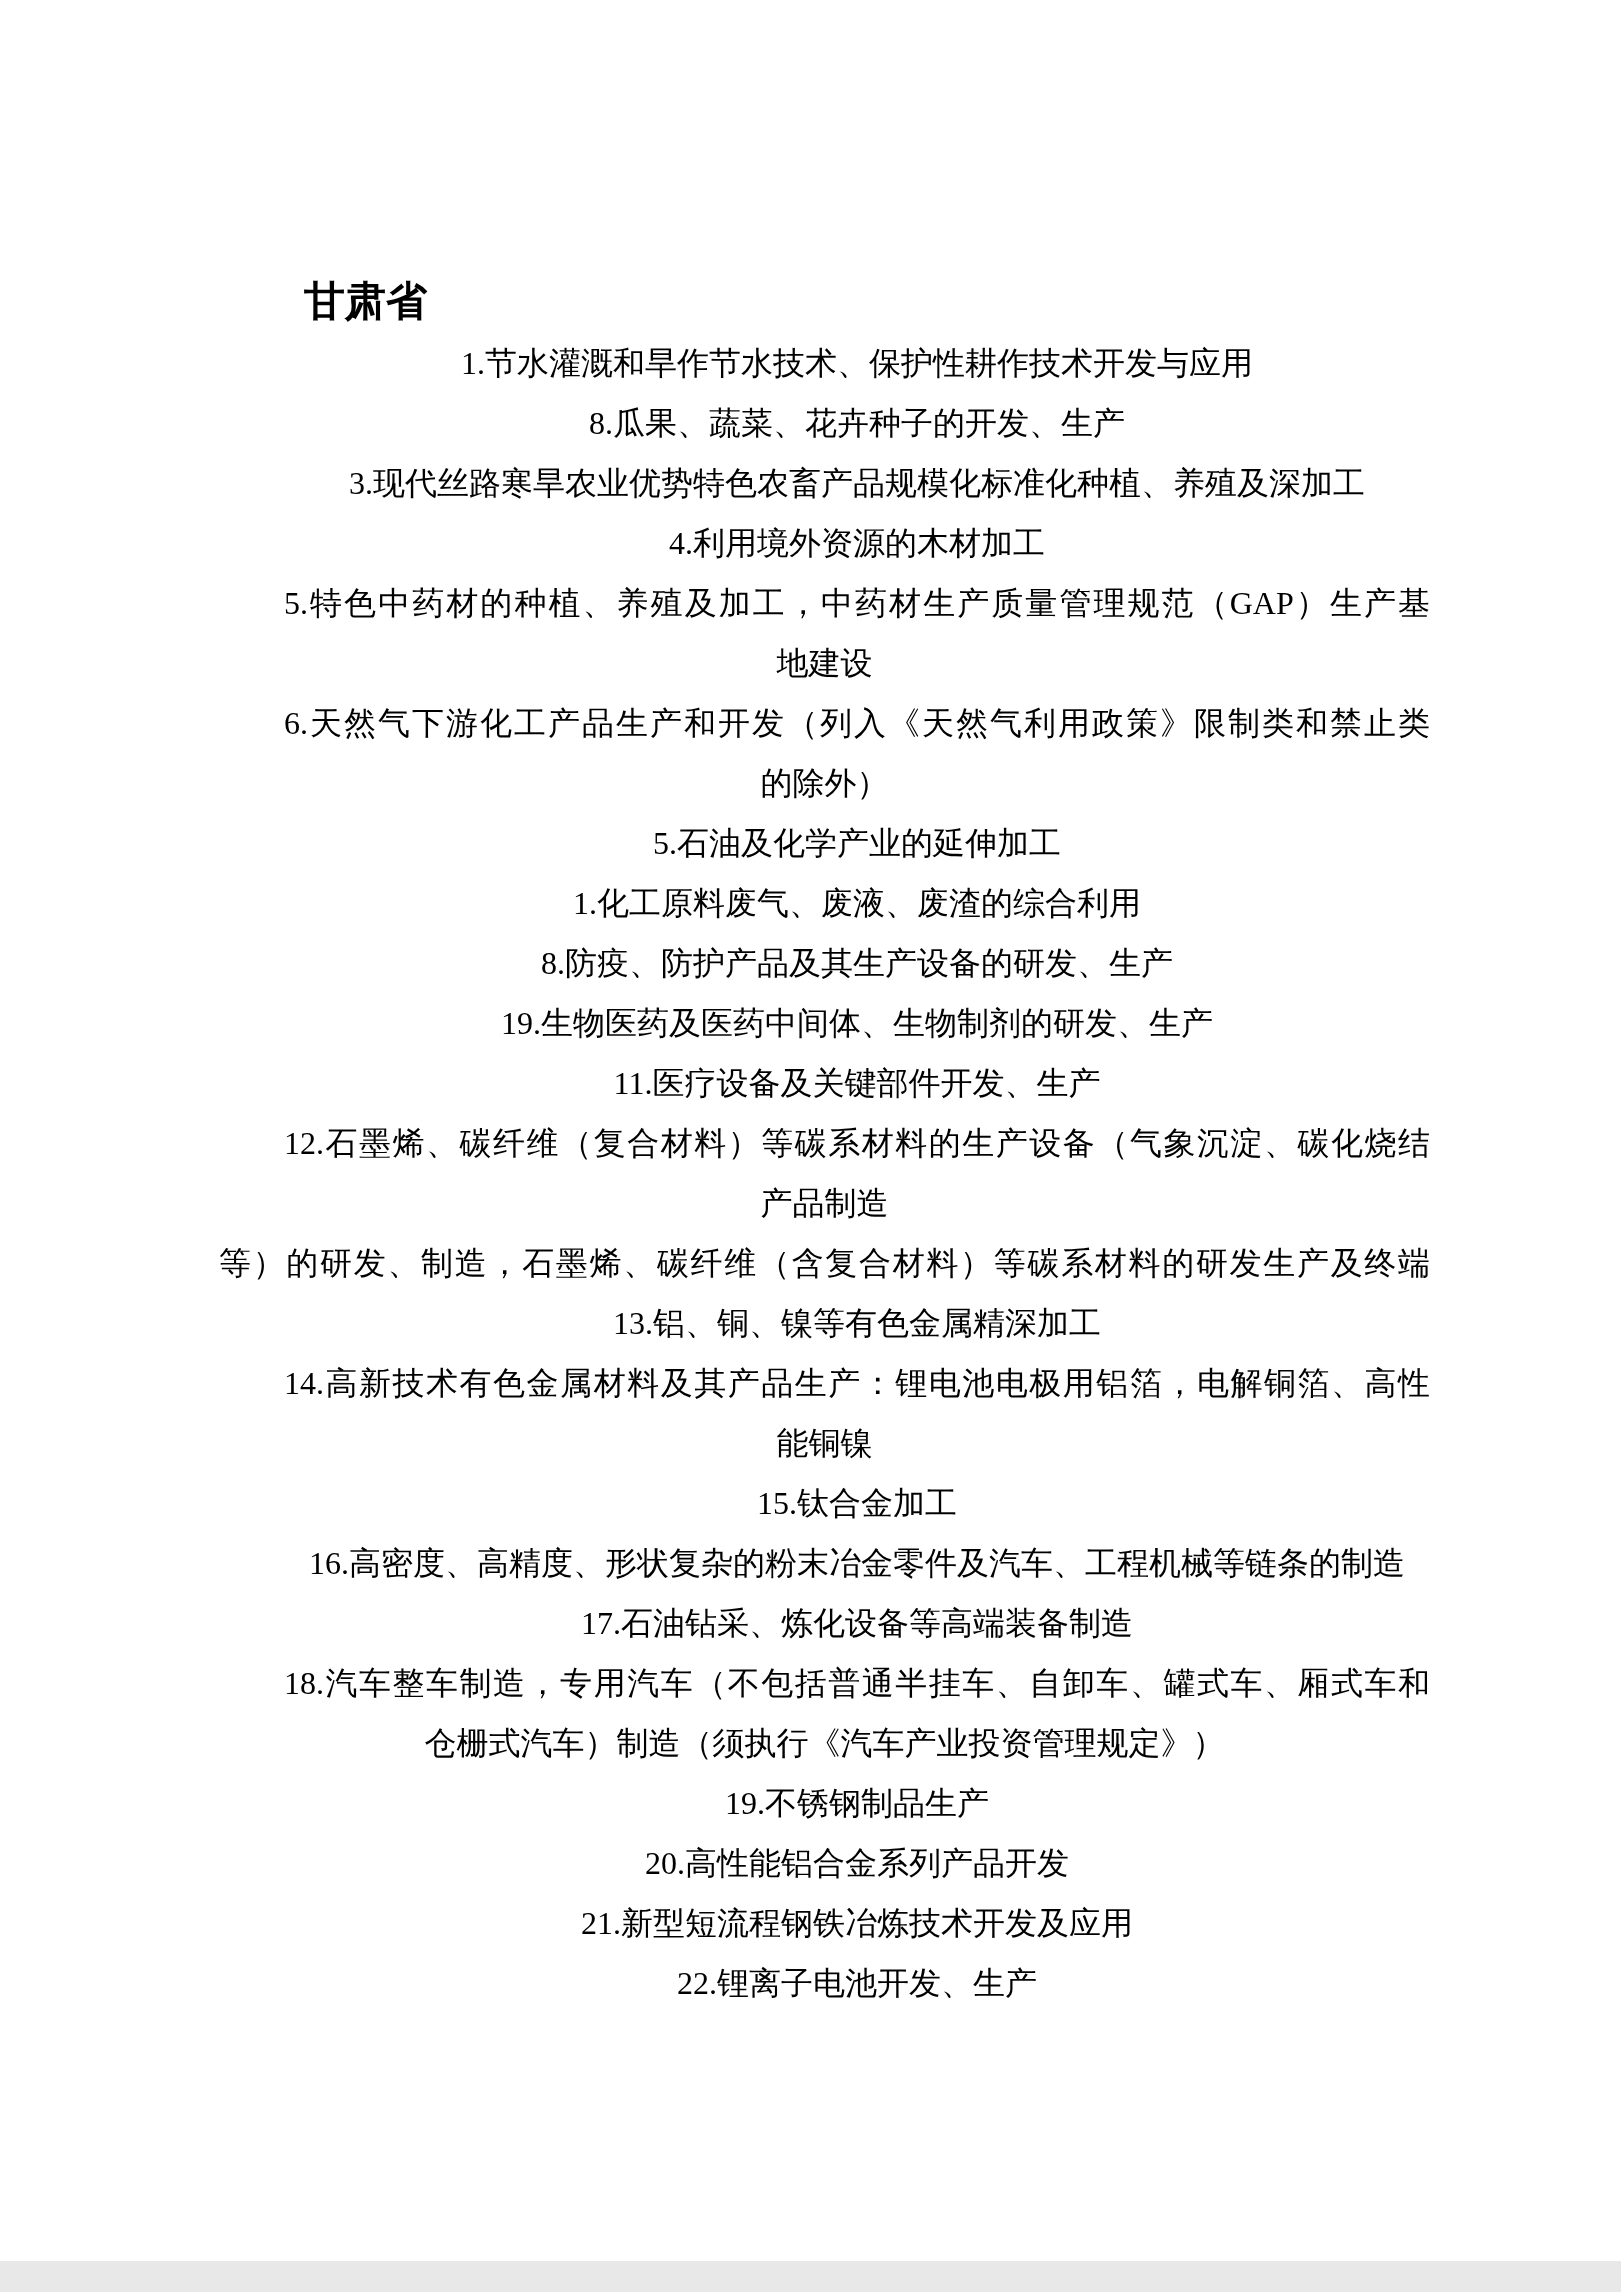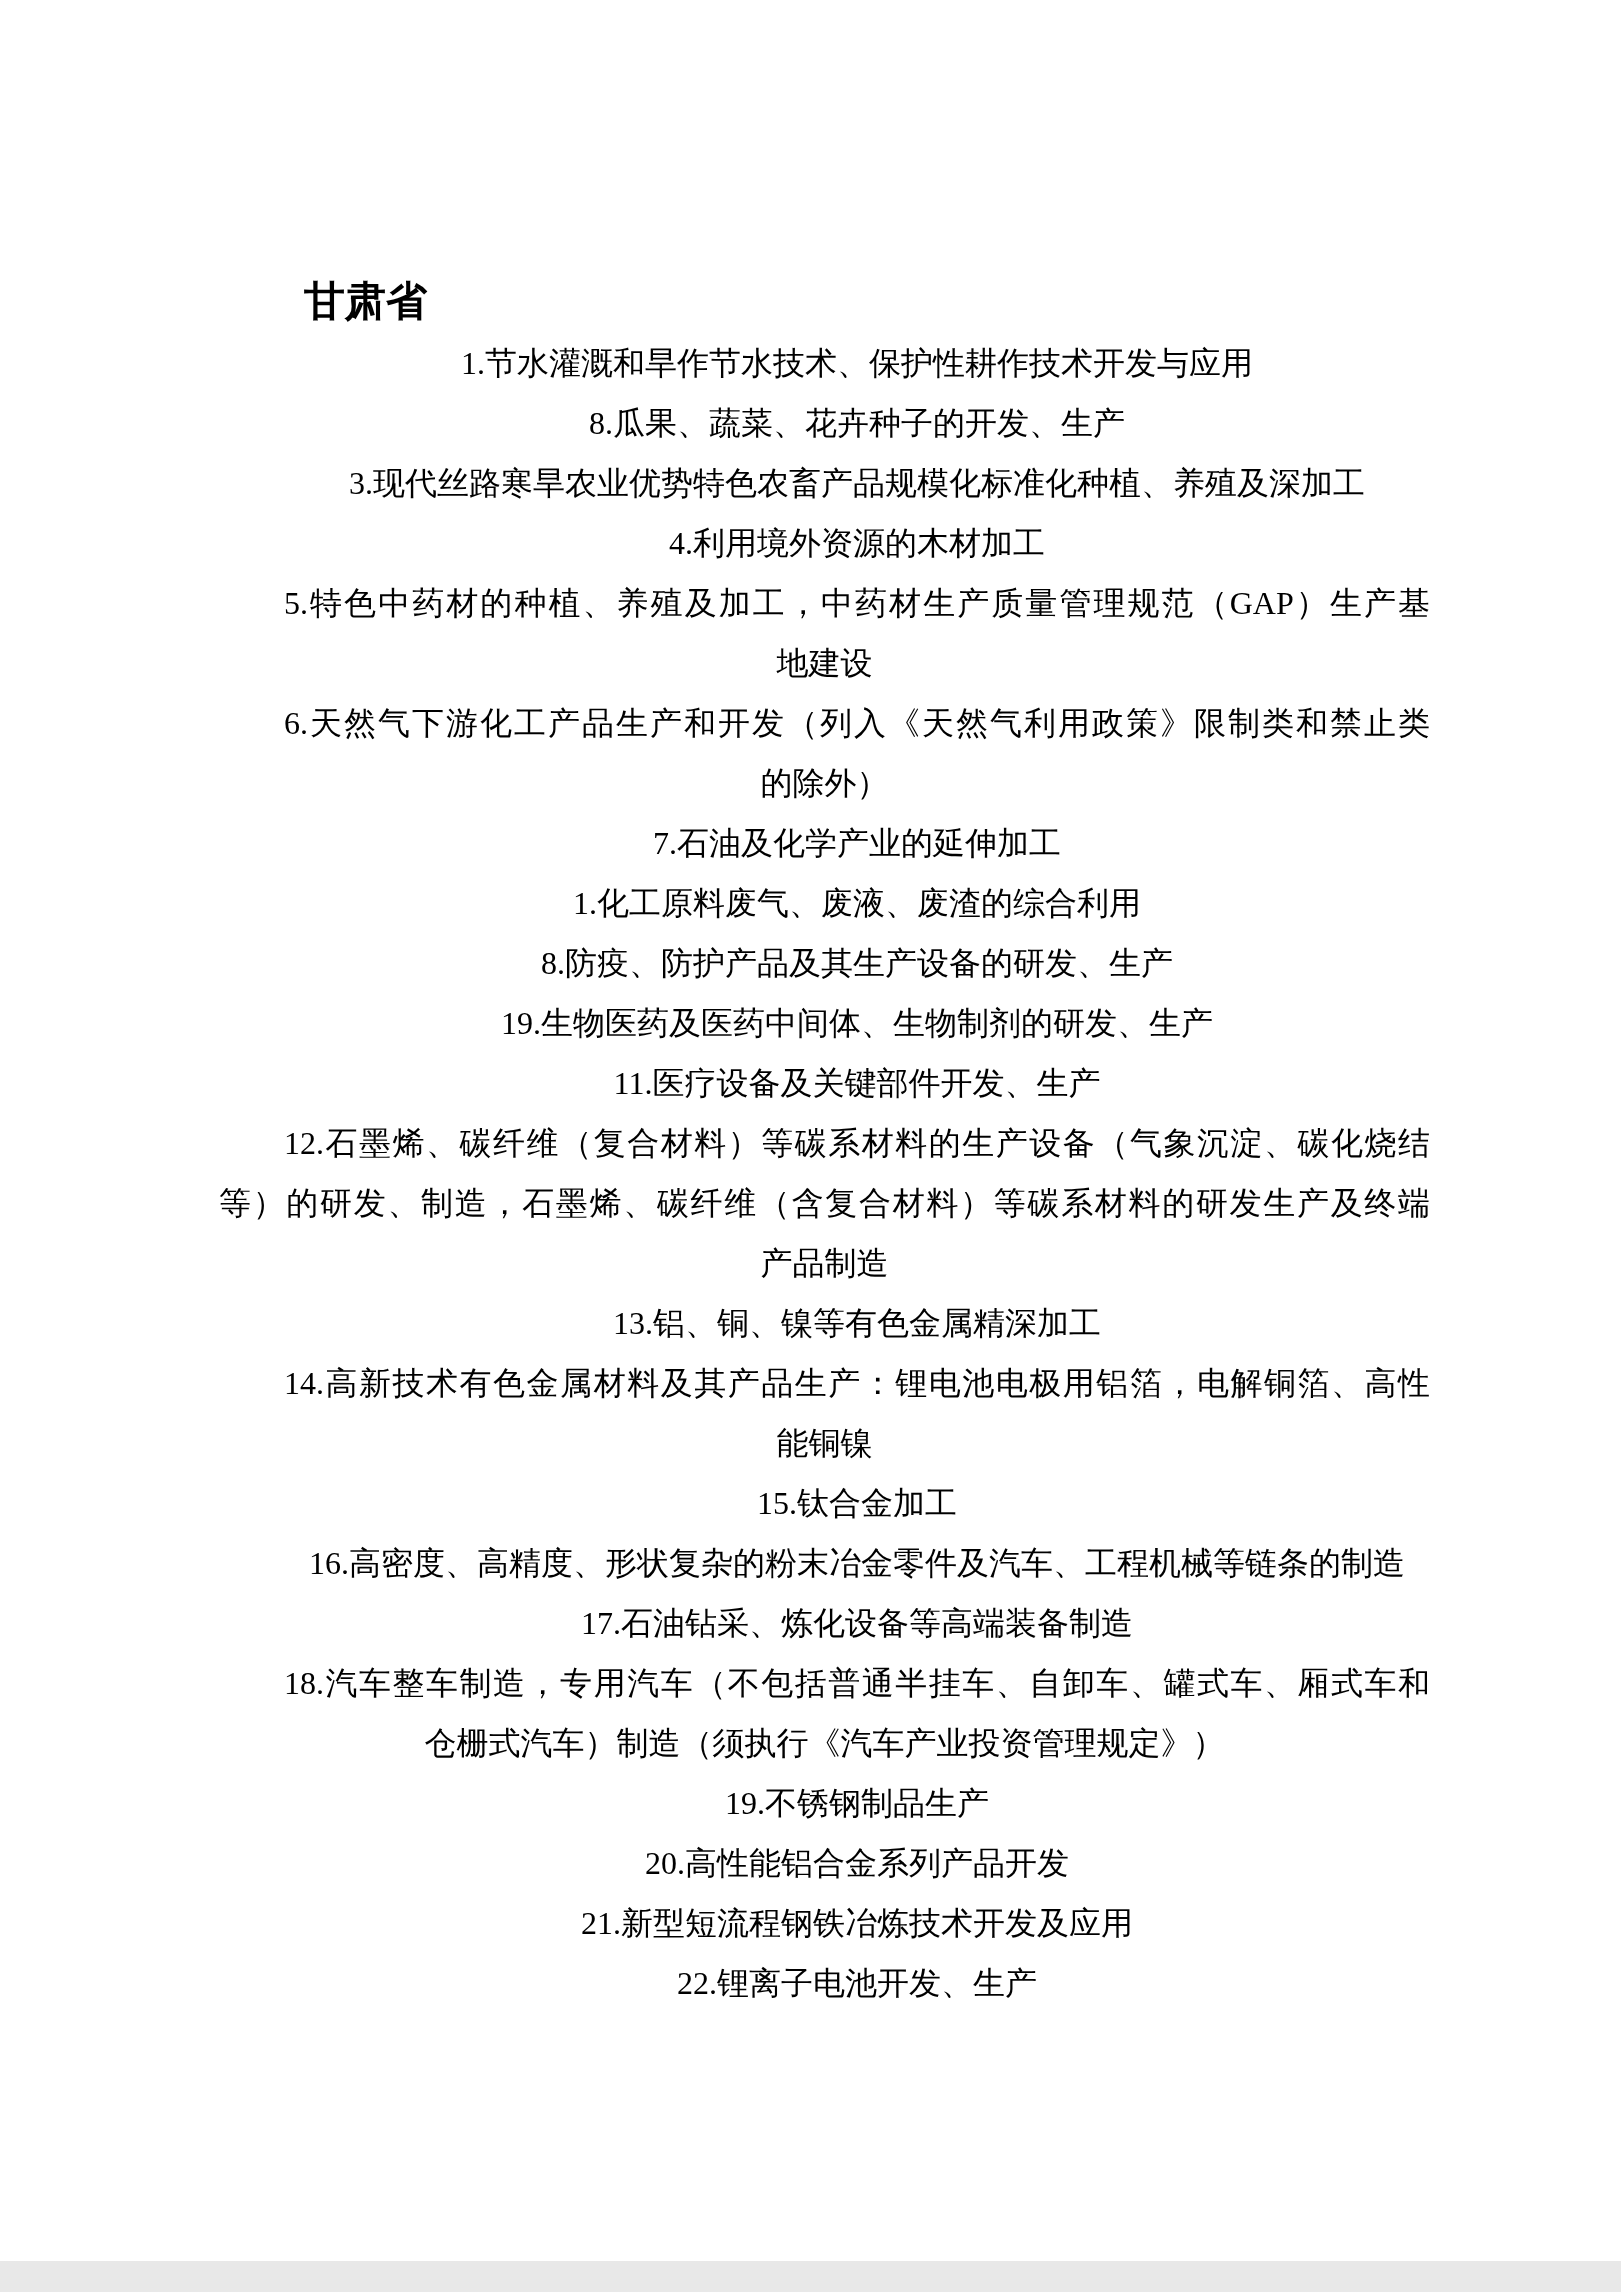--- a/index.html
+++ b/index.html
@@ -58,28 +58,28 @@
   <h1 class="page-title">甘肃省</h1>
   <div class="doc-body">
       <div class="line first">1.节水灌溉和旱作节水技术、保护性耕作技术开发与应用</div>
       <div class="line first">8.瓜果、蔬菜、花卉种子的开发、生产</div>
       <div class="line first">3.现代丝路寒旱农业优势特色农畜产品规模化标准化种植、养殖及深加工</div>
       <div class="line first">4.利用境外资源的木材加工</div>
       <div class="line first fill">5.特色中药材的种植、养殖及加工，中药材生产质量管理规范（GAP）生产基</div>
       <div class="line">地建设</div>
       <div class="line first fill">6.天然气下游化工产品生产和开发（列入《天然气利用政策》限制类和禁止类</div>
       <div class="line">的除外）</div>
-      <div class="line first">7.石油及化学产业的延伸加工</div>
+      <div class="line first">5.石油及化学产业的延伸加工</div>
       <div class="line first">1.化工原料废气、废液、废渣的综合利用</div>
       <div class="line first">8.防疫、防护产品及其生产设备的研发、生产</div>
       <div class="line first">19.生物医药及医药中间体、生物制剂的研发、生产</div>
       <div class="line first">11.医疗设备及关键部件开发、生产</div>
       <div class="line first fill">12.石墨烯、碳纤维（复合材料）等碳系材料的生产设备（气象沉淀、碳化烧结</div>
+      <div class="line">产品制造</div>
       <div class="line fill">等）的研发、制造，石墨烯、碳纤维（含复合材料）等碳系材料的研发生产及终端</div>
-      <div class="line">产品制造</div>
       <div class="line first">13.铝、铜、镍等有色金属精深加工</div>
       <div class="line first fill">14.高新技术有色金属材料及其产品生产：锂电池电极用铝箔，电解铜箔、高性</div>
       <div class="line">能铜镍</div>
       <div class="line first">15.钛合金加工</div>
       <div class="line first">16.高密度、高精度、形状复杂的粉末冶金零件及汽车、工程机械等链条的制造</div>
       <div class="line first">17.石油钻采、炼化设备等高端装备制造</div>
       <div class="line first fill">18.汽车整车制造，专用汽车（不包括普通半挂车、自卸车、罐式车、厢式车和</div>
       <div class="line">仓栅式汽车）制造（须执行《汽车产业投资管理规定》）</div>
       <div class="line first">19.不锈钢制品生产</div>
       <div class="line first">20.高性能铝合金系列产品开发</div>

